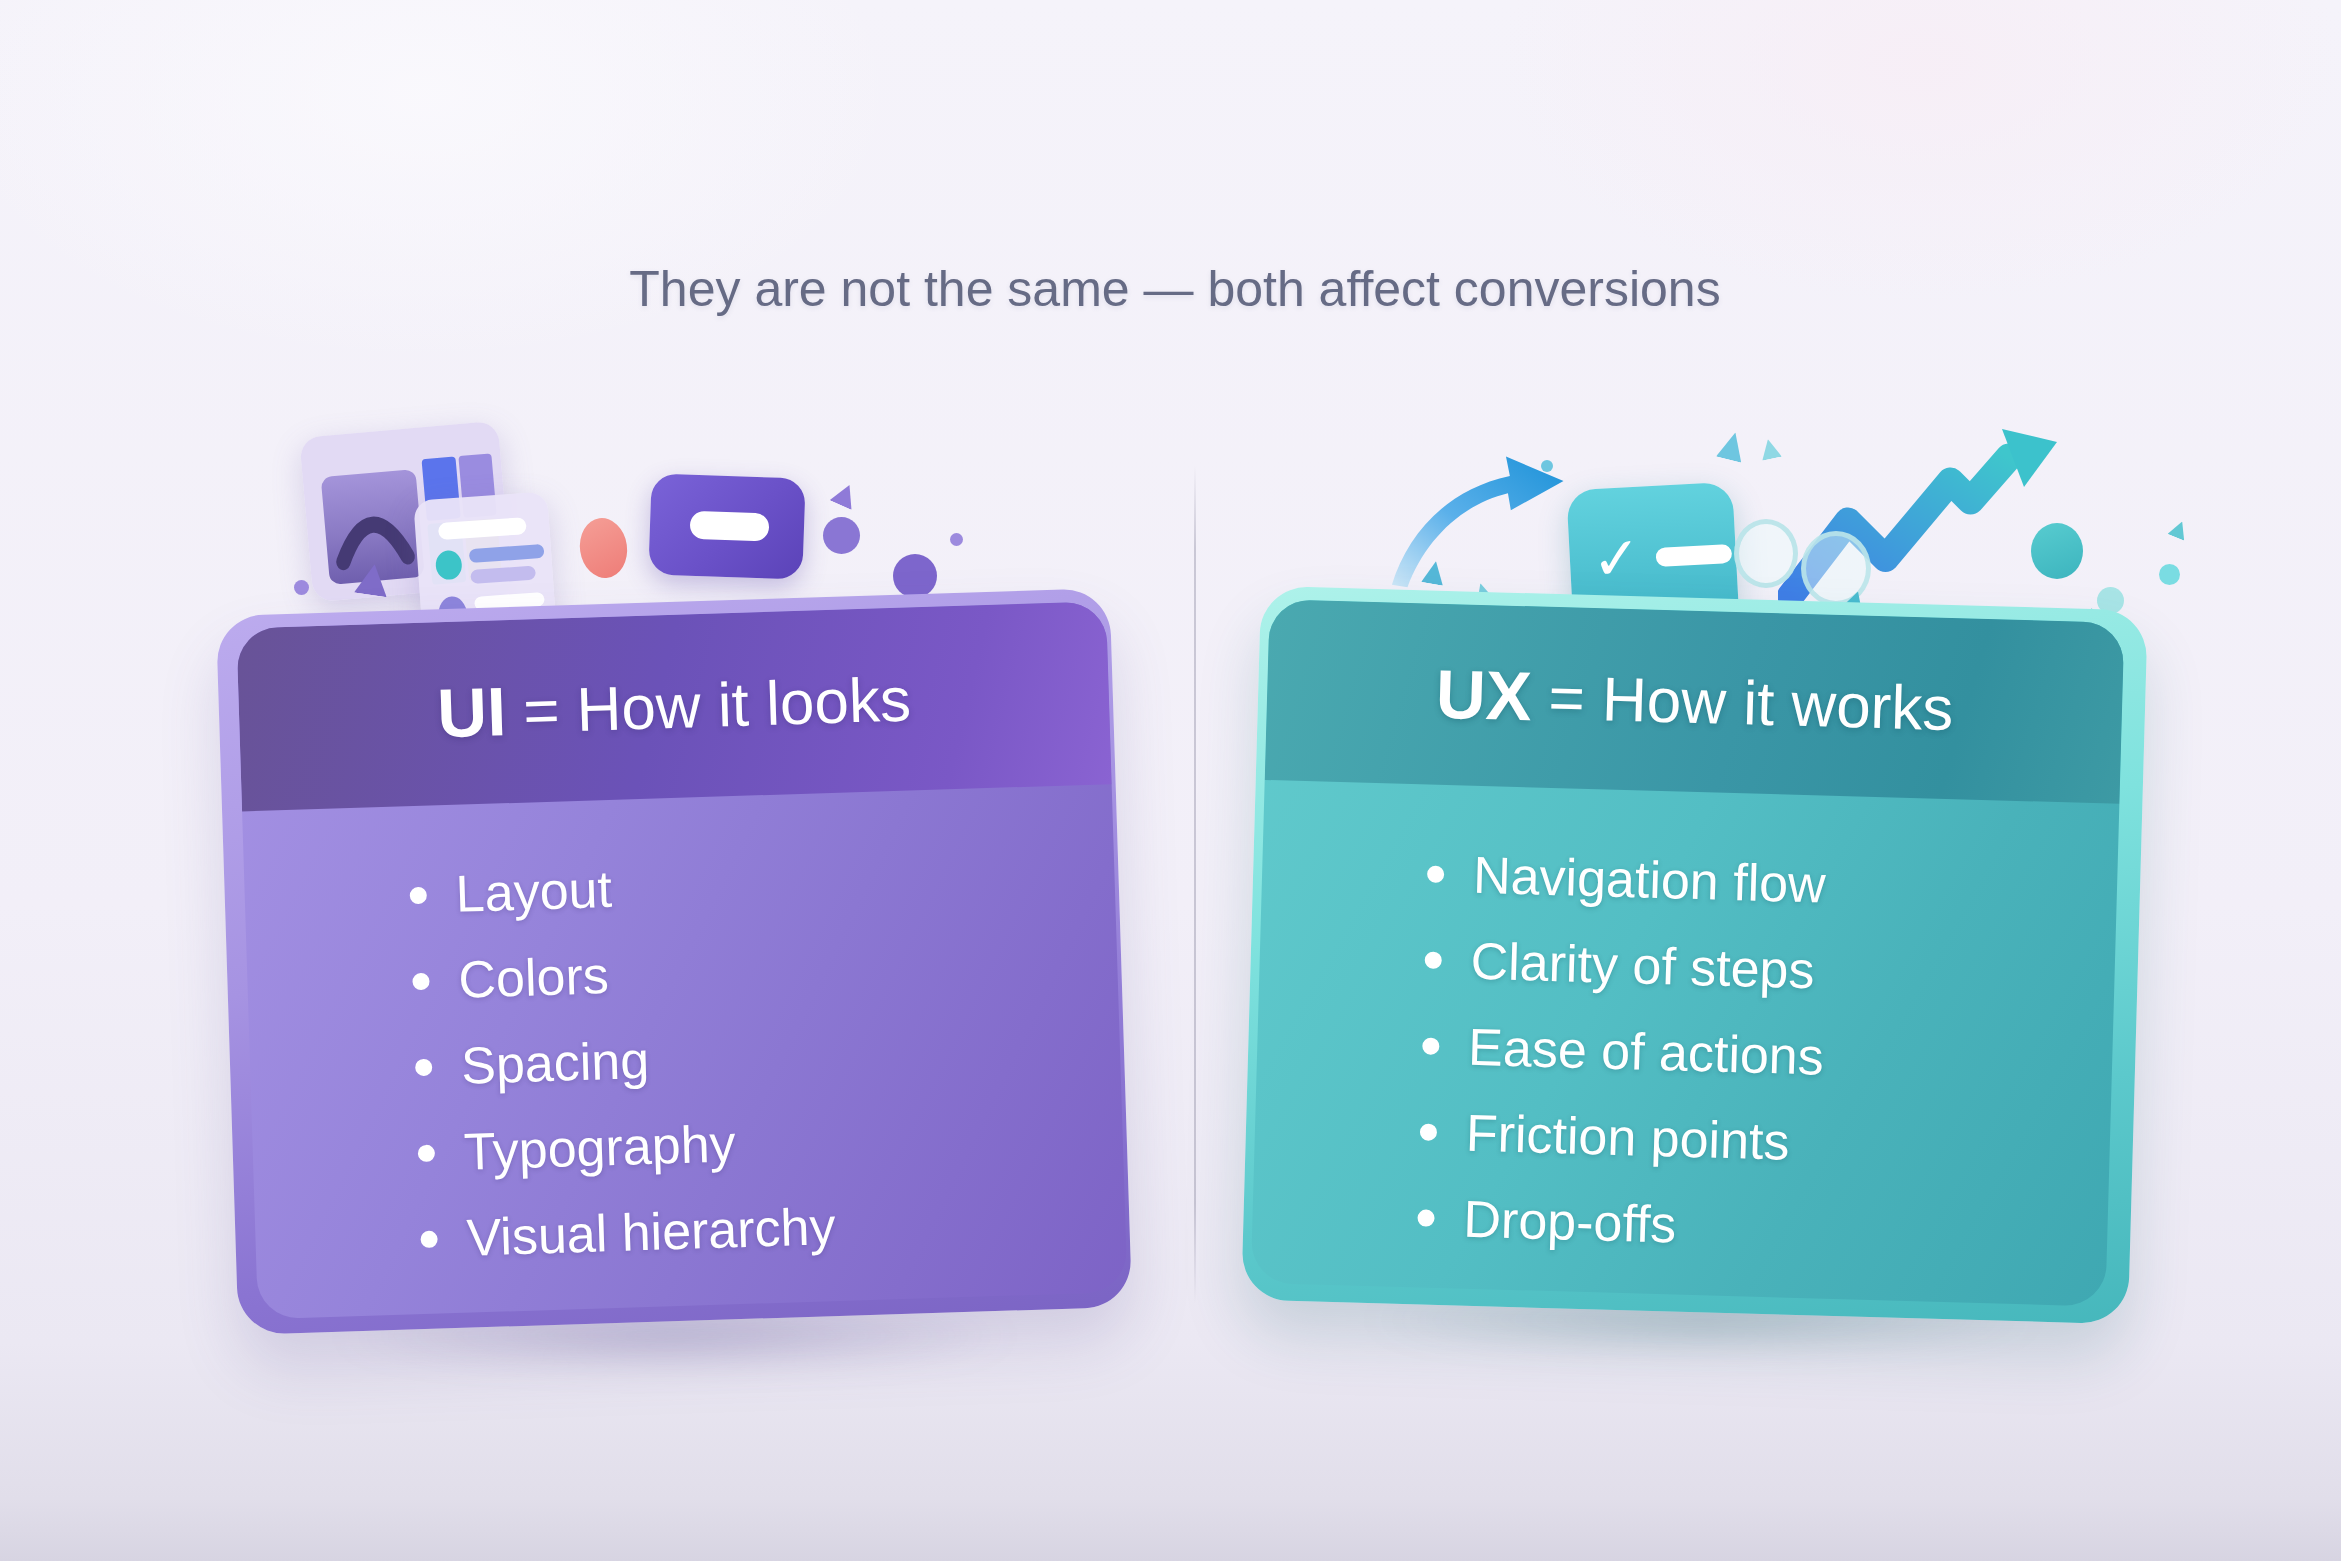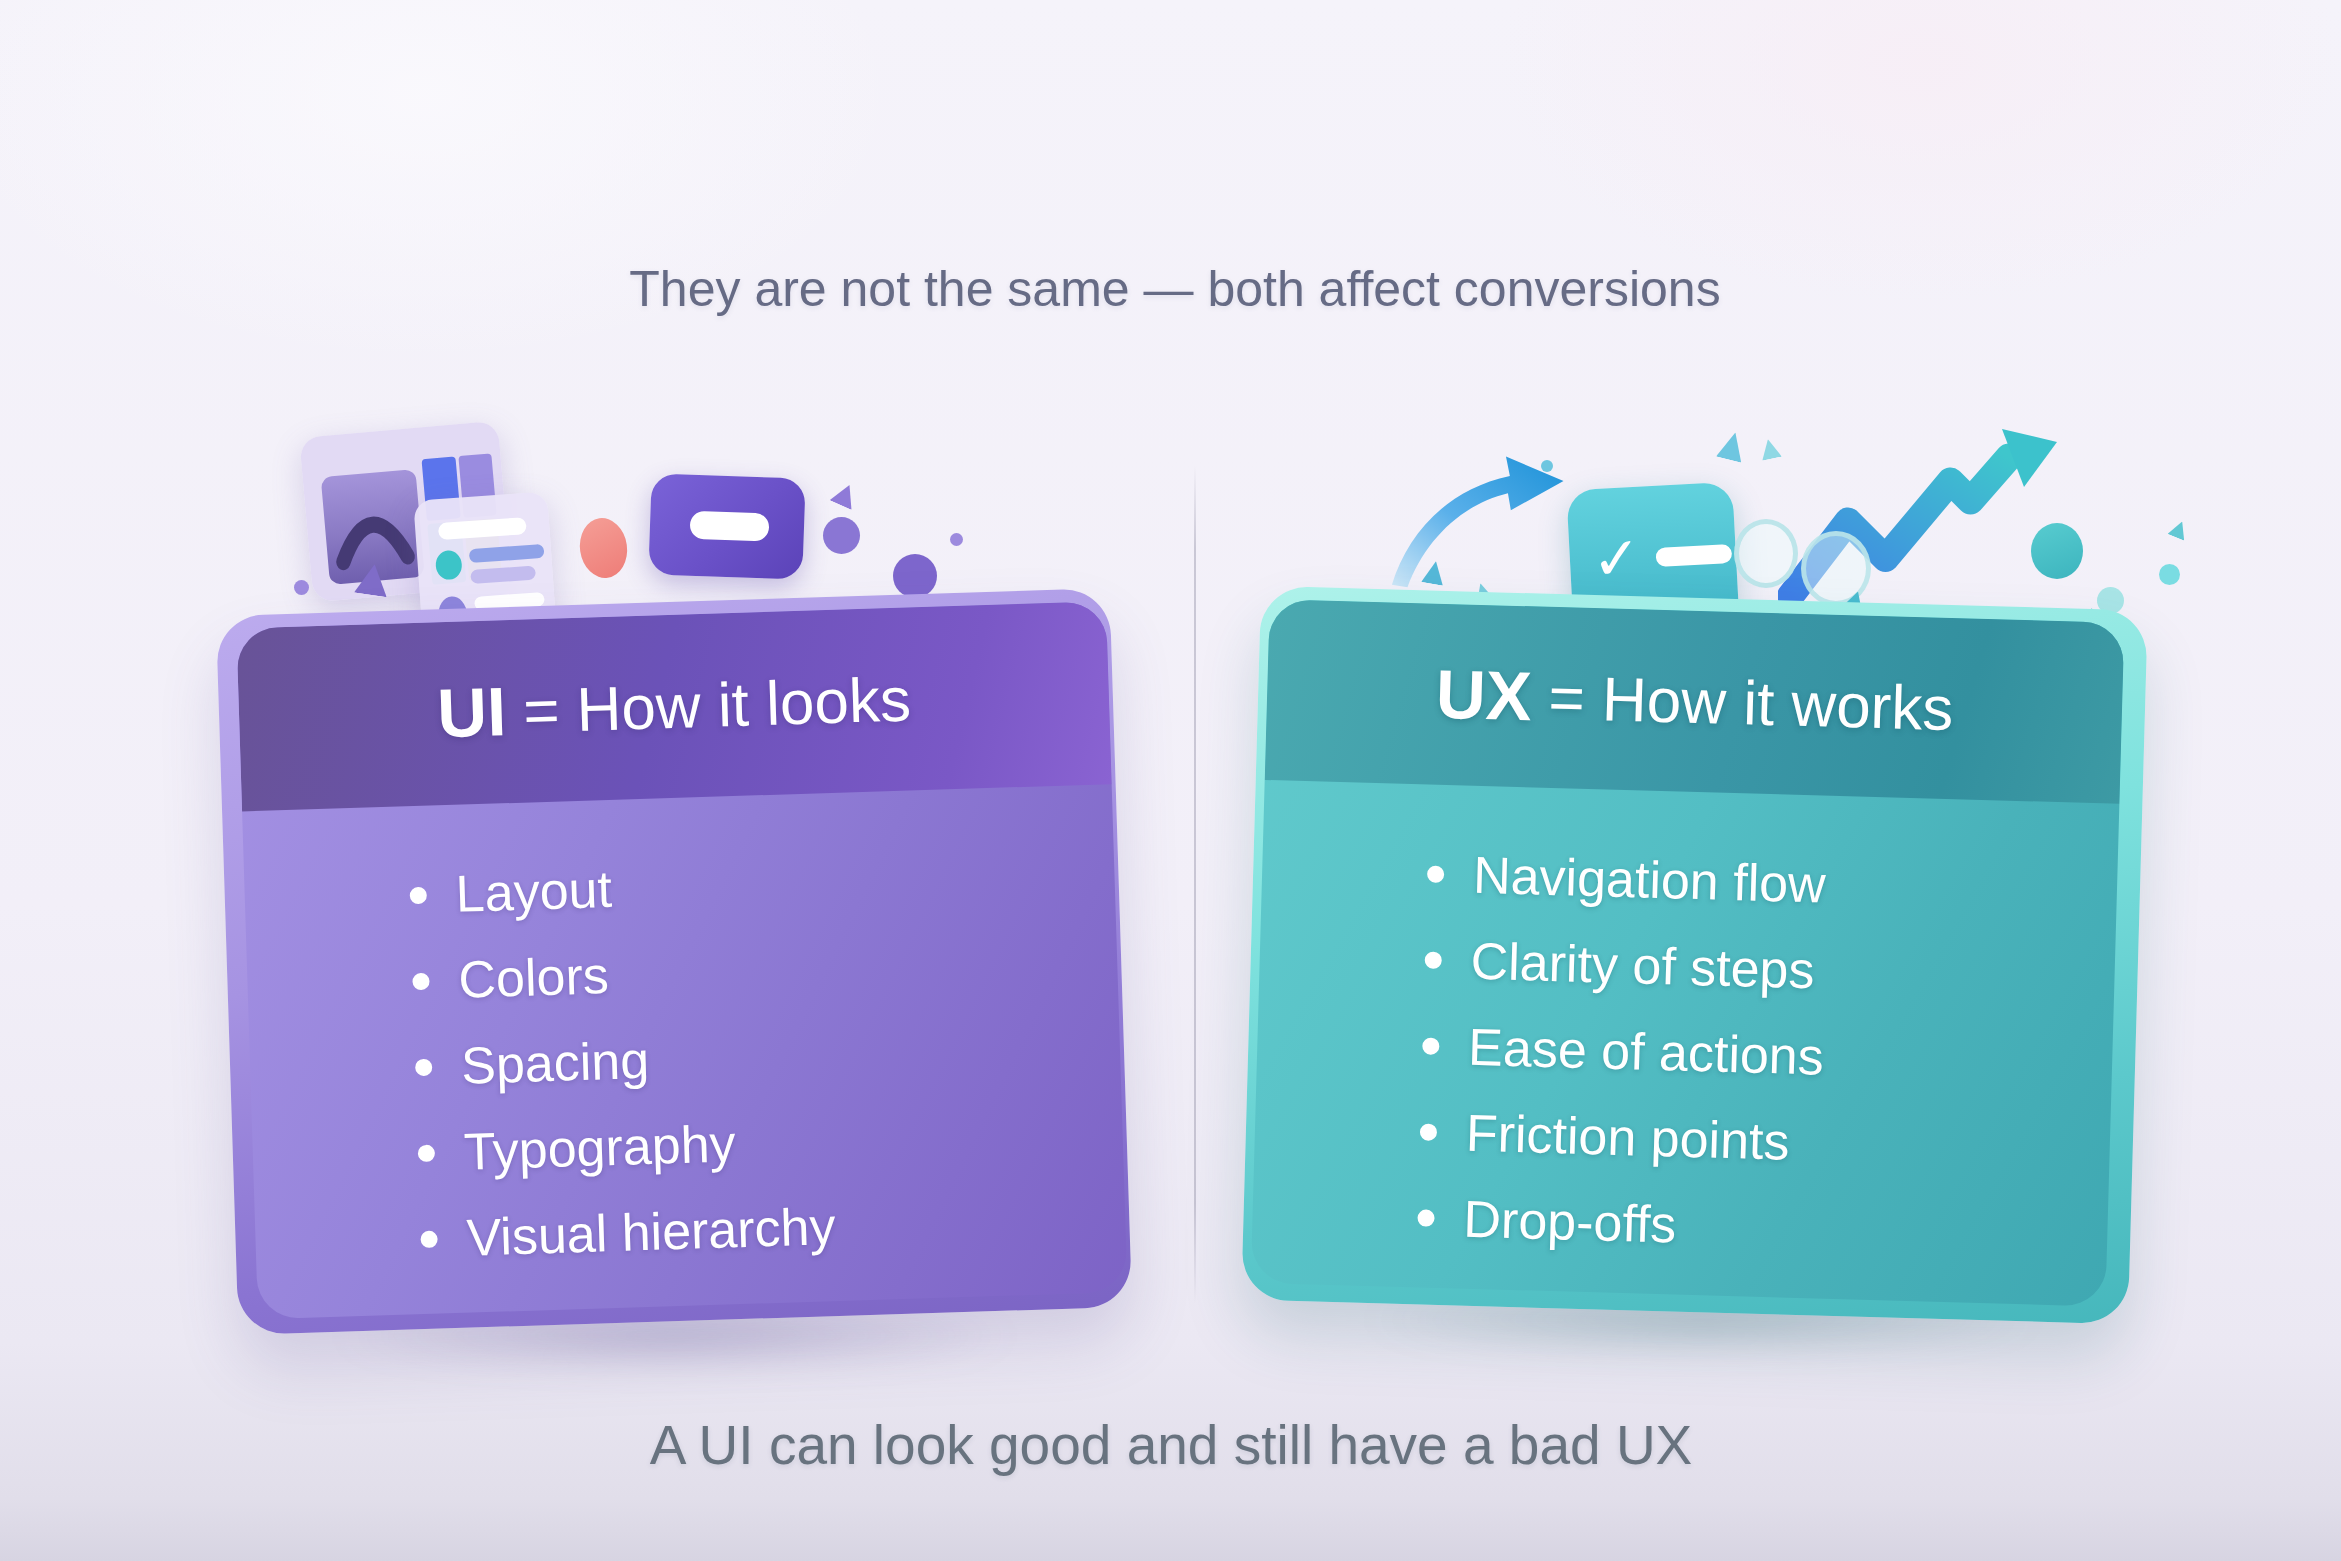--- a/index.html
+++ b/index.html
@@ -341,16 +341,15 @@
             <span>Friction points</span>
           </li>
         <li class="bullet">
             <span class="dot"></span>
             <span>Drop-offs</span>
           </li>
       </ul>
     </div>
   </section>
 
-  <p class="footer">A UI can look good and still have a bad UX</p>
 
 </div>
 
 
 </body></html>

